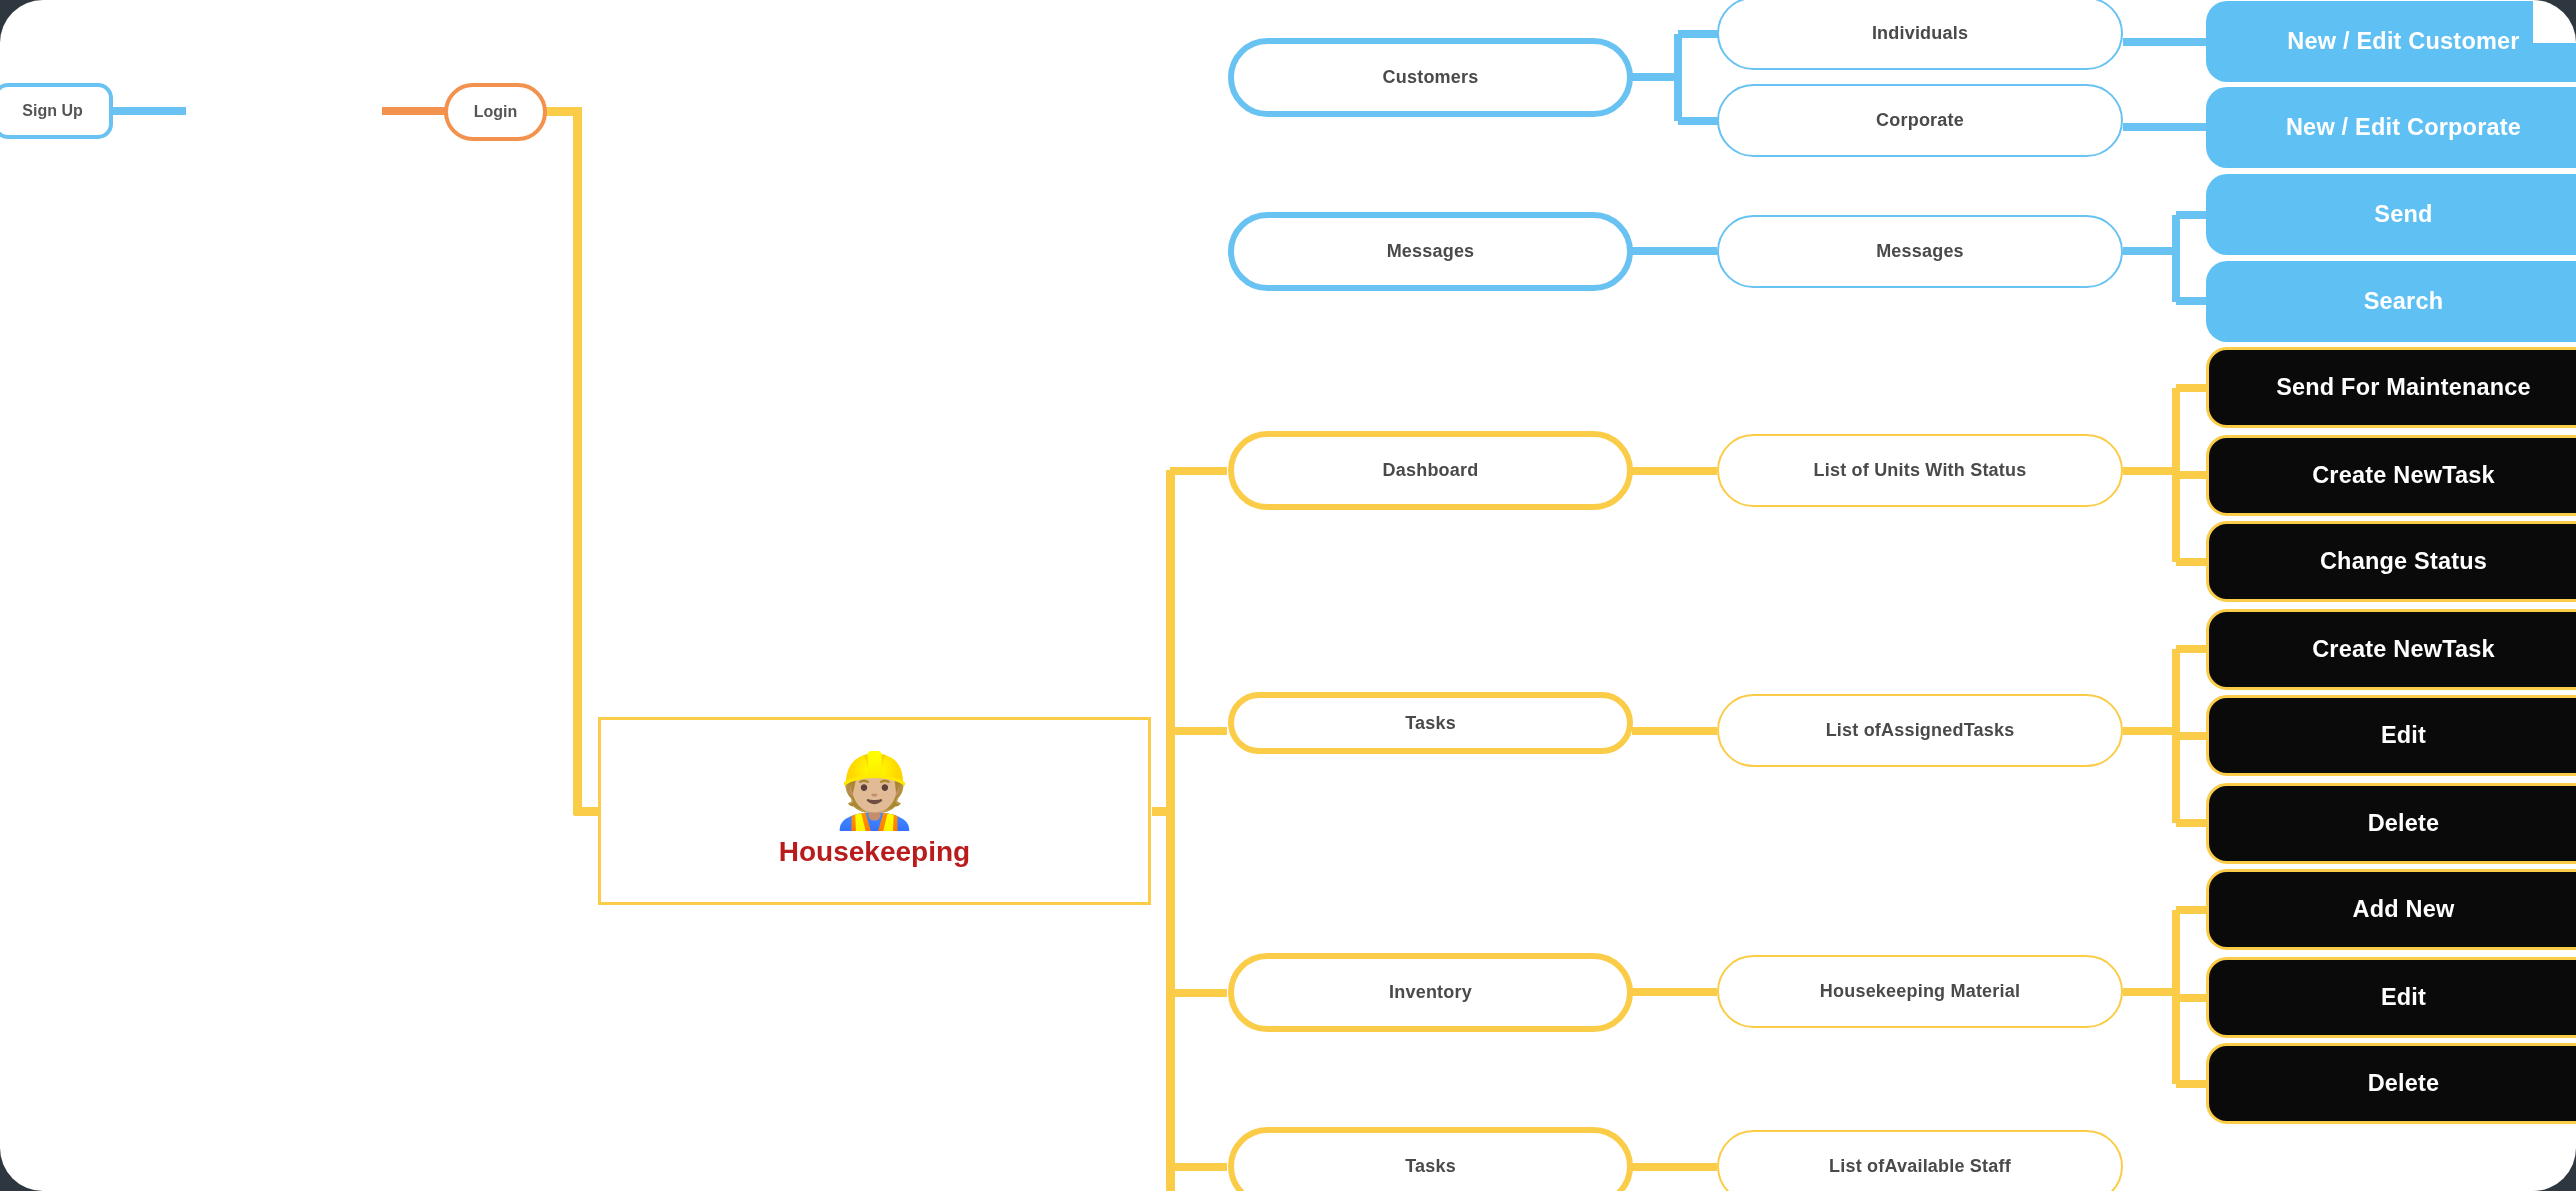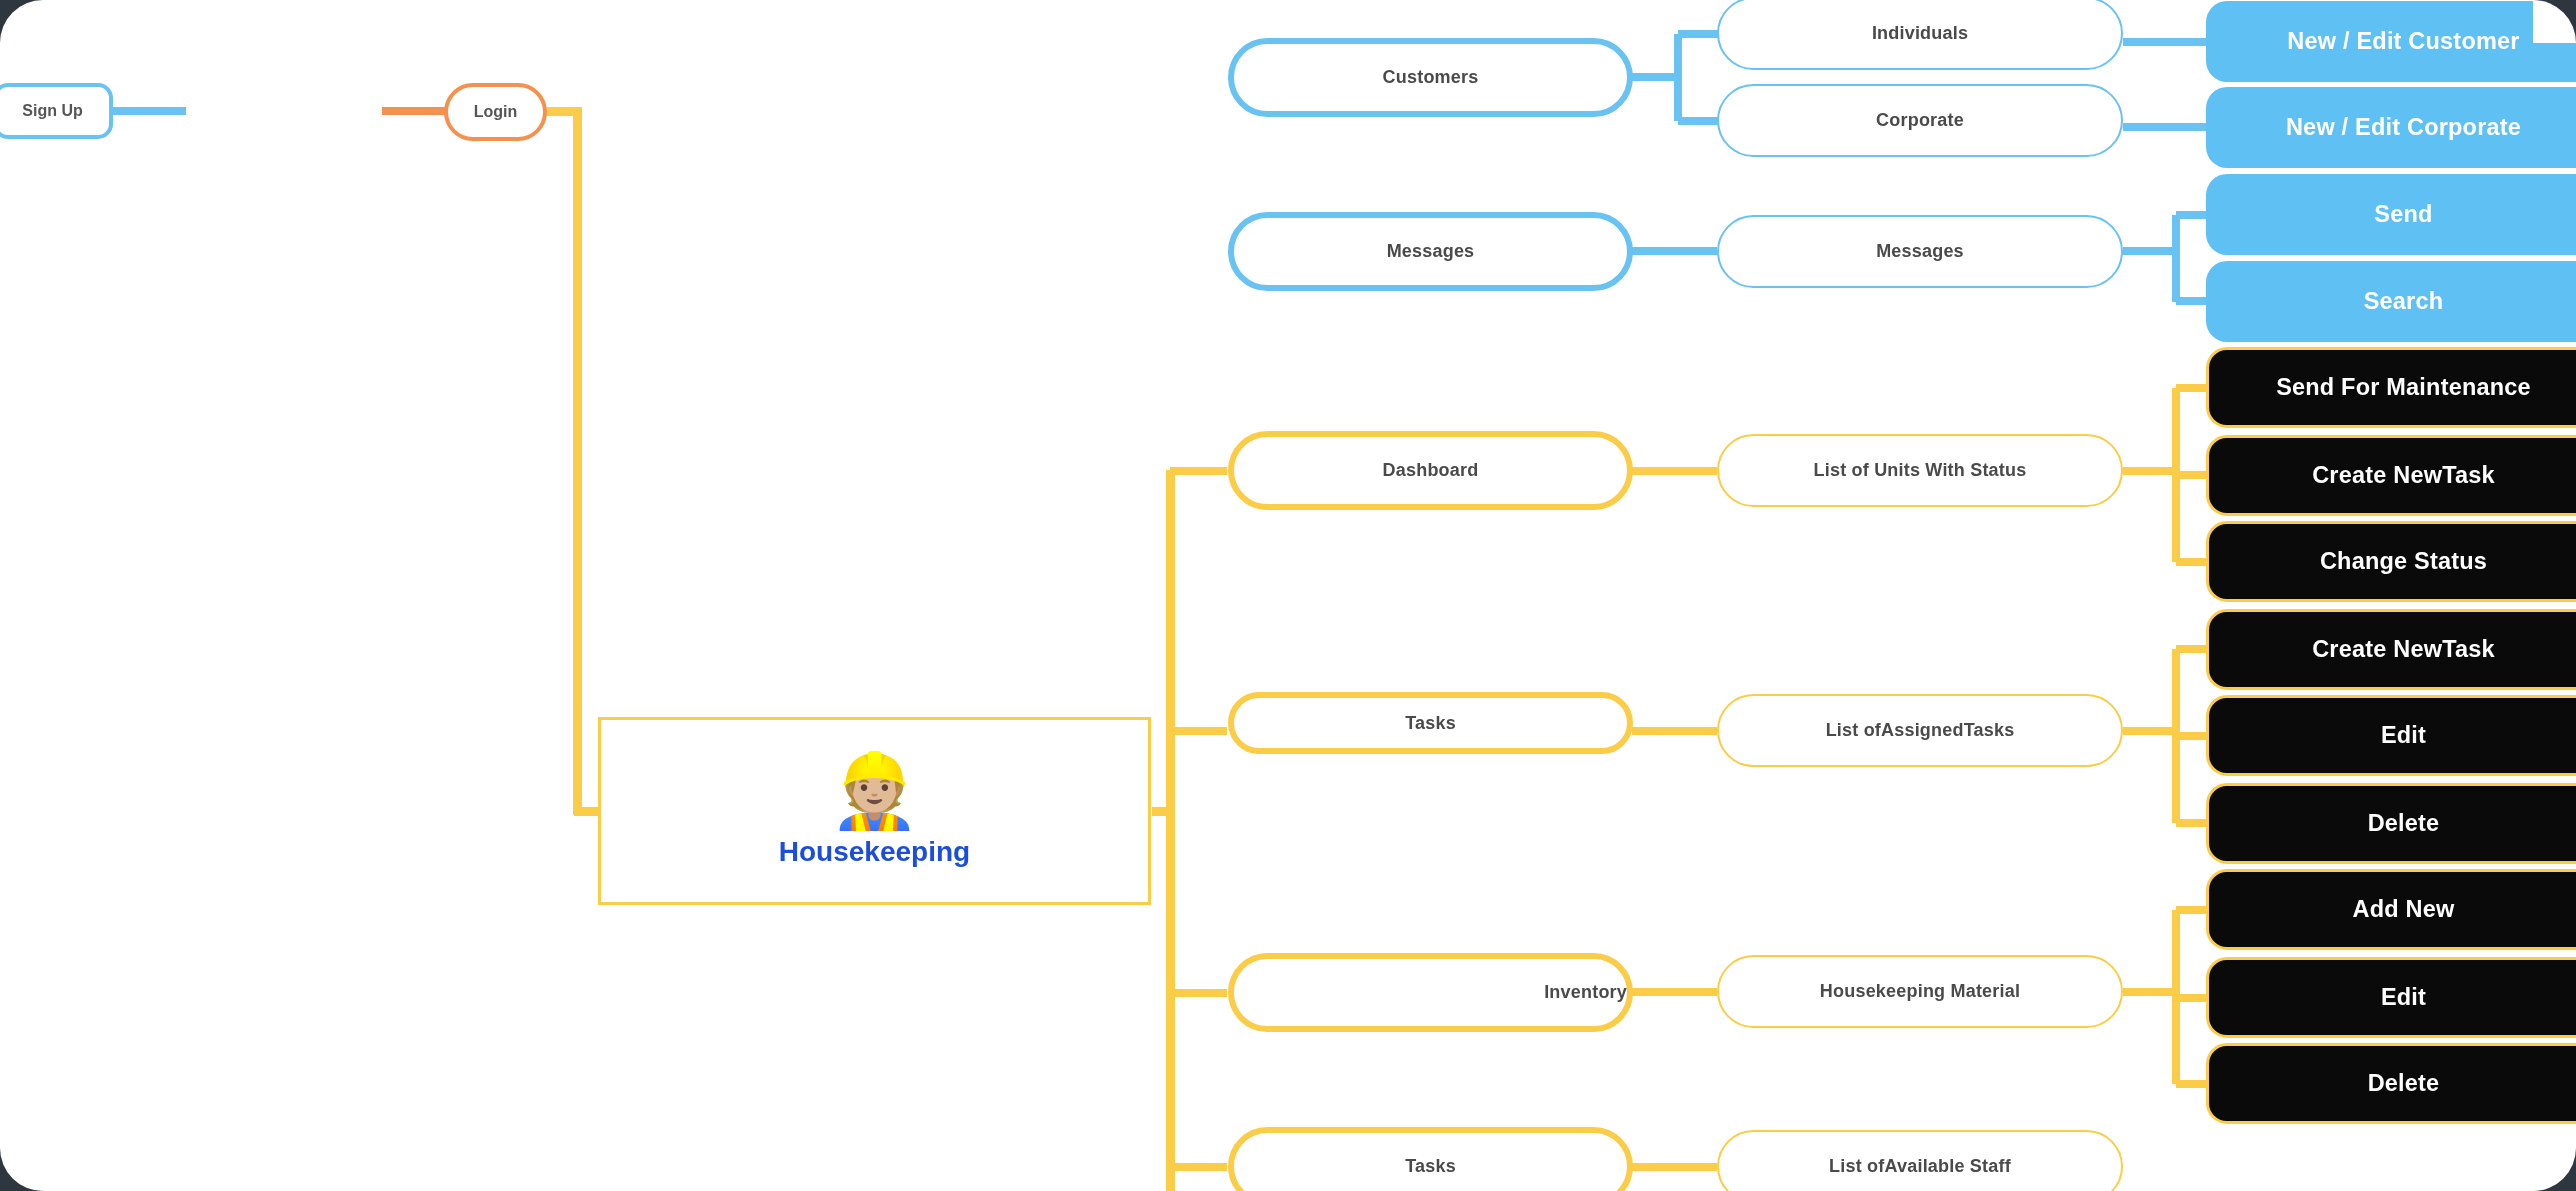--- a/index.html
+++ b/index.html
@@ -72,21 +72,21 @@
   .root-card {
     position: absolute;
     background: #ffffff;
     border: 3.8px solid #FACC47;
     display: flex; flex-direction: column;
     align-items: center; justify-content: center;
     gap: 9.4px;
     z-index: 6;
   }
   .root-emoji { font-size: 73px; line-height: 1; }
-  .root-label { font-size: 28px; font-weight: 700; color: #1d4ed8; }
+  .root-label { font-size: 28px; font-weight: 700; color: #b91c1c; }
 
   
   .logo { position: absolute; z-index: 6; display: flex; align-items: center; gap: 3.8px; }
   .logo-word { display: flex; flex-direction: column; align-items: center; line-height: 1; }
   .logo-ar { font-size: 32px; font-weight: 700; color: #3A4A7E; letter-spacing: 0.9px; }
   .logo-en { font-size: 28px; font-weight: 400; color: #4BB89A; letter-spacing: 8.5px; margin-top: 1.9px; }
   .logo-pin { position: relative; width: 66px; height: 68px; }
 
   
   .corner { position: absolute; width: 43px; height: 43px; z-index: 30; pointer-events: none; }
@@ -211,21 +211,21 @@
       </div>
       <div class="node leaf-dark" style="left: 2206px; top: 609px; width: 395px; height: 81px;">
         <span>Create NewTask</span>
       </div>
       <div class="node leaf-dark" style="left: 2206px; top: 695px; width: 395px; height: 81px;">
         <span>Edit</span>
       </div>
       <div class="node leaf-dark" style="left: 2206px; top: 783px; width: 395px; height: 81px;">
         <span>Delete</span>
       </div>
-      <div class="node pill-1 y" style="left: 1228px; top: 953px; width: 405px; height: 79px; justify-content: flex-end;">
+      <div class="node pill-1 y" style="left: 1228px; top: 953px; width: 405px; height: 79px;">
         <span>Inventory</span>
       </div>
       <div class="node pill-2 y" style="left: 1717px; top: 955px; width: 406px; height: 73px;">
         <span>Housekeeping Material</span>
       </div>
       <div class="node leaf-dark" style="left: 2206px; top: 869px; width: 395px; height: 81px;">
         <span>Add New</span>
       </div>
       <div class="node leaf-dark" style="left: 2206px; top: 957px; width: 395px; height: 81px;">
         <span>Edit</span>

